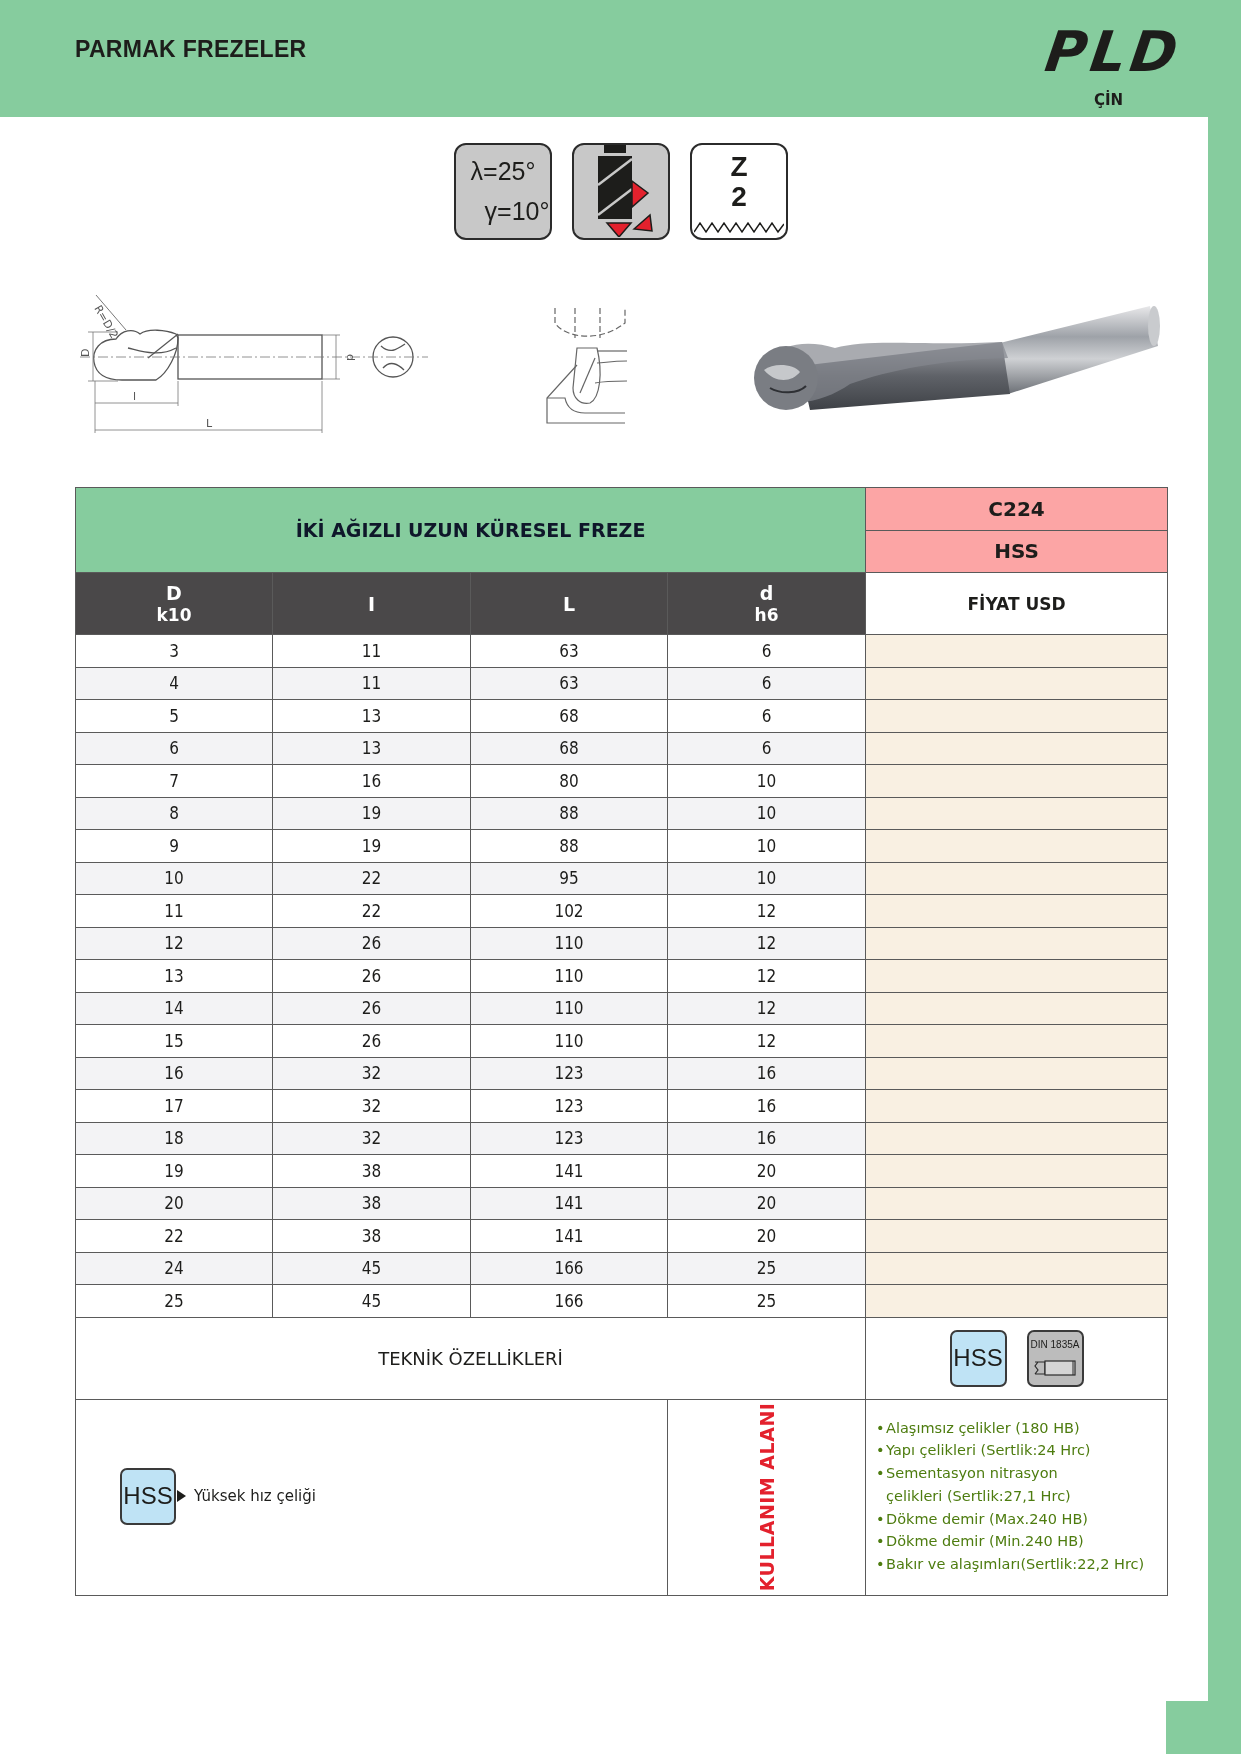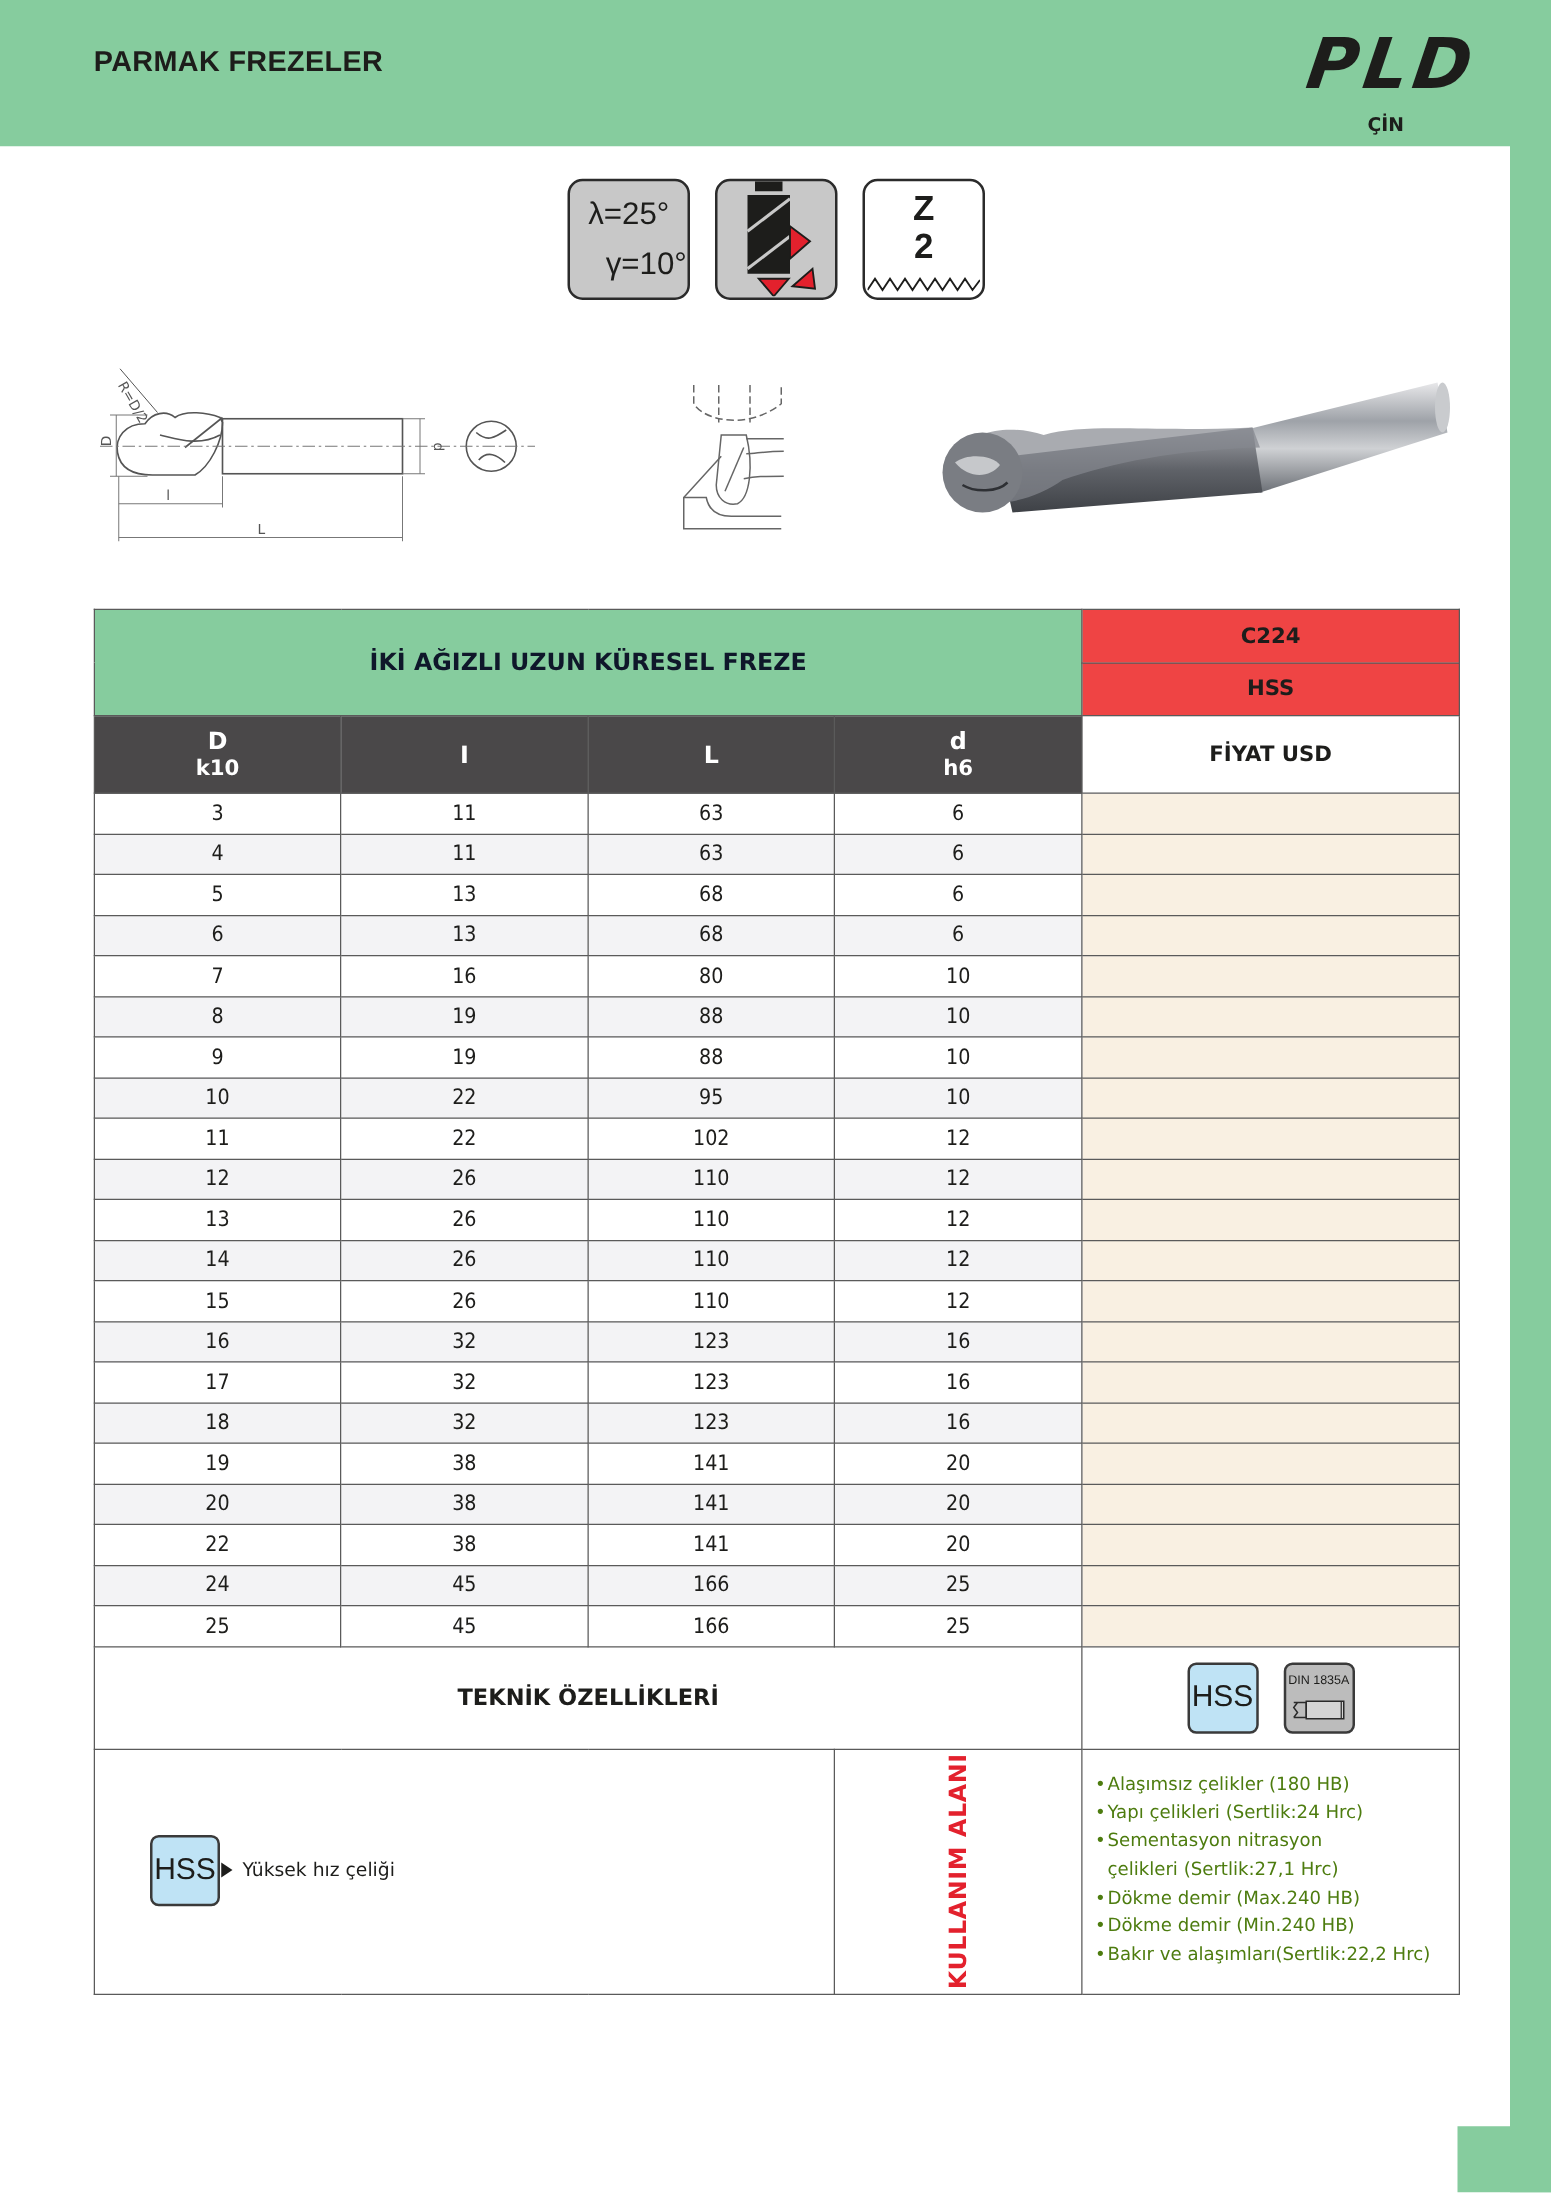--- a/index.html
+++ b/index.html
@@ -25,28 +25,28 @@
   .prop-teeth .z { position: absolute; left: 0; width: 100%; text-align: center; font-family: "Liberation Sans", sans-serif; font-weight: bold; font-size: 28px; line-height: 28px; color: #1d1d1b; }
   .prop-teeth .z1 { top: 8px; } .prop-teeth .z2 { top: 38px; }
 
   
   .drawing { position: absolute; }
 
   
   .spec-table { position: absolute; left: 75px; top: 487px; width: 1092px; border-collapse: collapse; table-layout: fixed; }
   .spec-table td, .spec-table th { border: 1.5px solid #5a5a5a; text-align: center; vertical-align: middle; }
   .title-cell { background: #86cc9e; font-weight: bold; font-size: 19px; color: #0f172a; height: 85px; }
-  .code-cell { font-weight: bold; font-size: 17px; height: 35px; background: #ef4444; }
+  .code-cell { font-weight: bold; font-size: 20px; height: 35px; background: #fca5a5; }
   .col-head { background: #4a4849; color: #ffffff; font-weight: bold; font-size: 19px; height: 62px; line-height: 22px; }
   .col-head .sub { display: block; font-size: 17px; }
   .price-head { background: #fff; font-weight: bold; font-size: 17px; }
   .data-row td { height: 32.5px; font-family: "DejaVu Sans Condensed", "DejaVu Sans", sans-serif; font-size: 17px; color: #1d1d1b; }
   .data-row.alt td { background: #f3f3f5; }
   .data-row td.price { background: #f9f0e2; }
-  .tech-title { font-weight: bold; font-size: 18px; height: 82px; }
+  .tech-title { font-weight: normal; font-size: 18px; height: 82px; }
   .tech-icons-cell { height: 82px; }
   .badge-row { display: flex; justify-content: center; gap: 20px; align-items: center; }
   .hss-badge { width: 57px; height: 57px; border: 2px solid #3a3a3a; border-radius: 7px; background: #bfe3f5; font-family: "Liberation Sans", sans-serif; font-size: 24px; display: flex; align-items: center; justify-content: center; color: #1d1d1b; }
   .din-badge { width: 57px; height: 57px; border: 2px solid #3a3a3a; border-radius: 7px; background: #bcbcbc; position: relative; }
   .din-badge .din-text { position: absolute; top: 7px; left: 0; width: 100%; text-align: center; font-family: "Liberation Sans", sans-serif; font-size: 10px; color: #1d1d1b; }
   .usage-left { height: 196px; text-align: left !important; position: relative; }
   .legend { position: absolute; left: 44px; top: 68px; display: flex; align-items: center; }
   .legend .hss-badge { width: 56px; height: 57px; }
   .legend .arrow { width: 0; height: 0; border-top: 6px solid transparent; border-bottom: 6px solid transparent; border-left: 9px solid #1d1d1b; margin-left: 1px; }
   .legend .legend-text { font-size: 15px; margin-left: 8px; }

